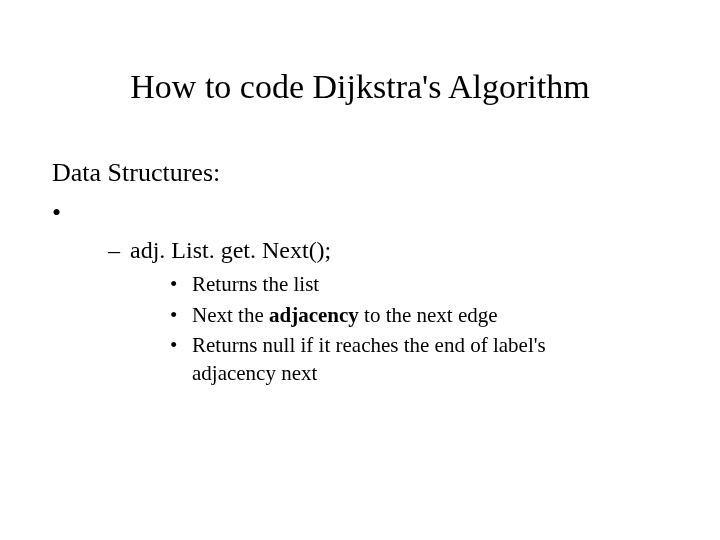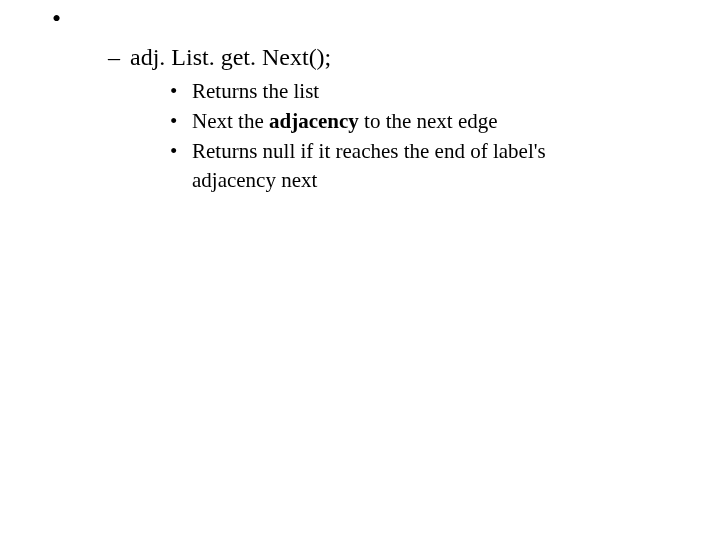--- a/index.html
+++ b/index.html
@@ -82,21 +82,23 @@
       padding-right: 60px;
     }
     .bold {
       font-weight: bold;
     }
   </style>
 </head>
 <body>
 
 <div class="slide">
+  <h1 class="title">How to code Dijkstra's Algorithm</h1>
   <div class="content">
+    <div class="level1 level1-heading">Data Structures:</div>
     <div class="level1 level1-item">
       <span class="bullet">•</span>
     </div>
     <div class="level2">
       <div class="level2-item">
         <span class="dash">–</span>
         <span>adj. List. get. Next();</span>
       </div>
     </div>
     <div class="level3">

